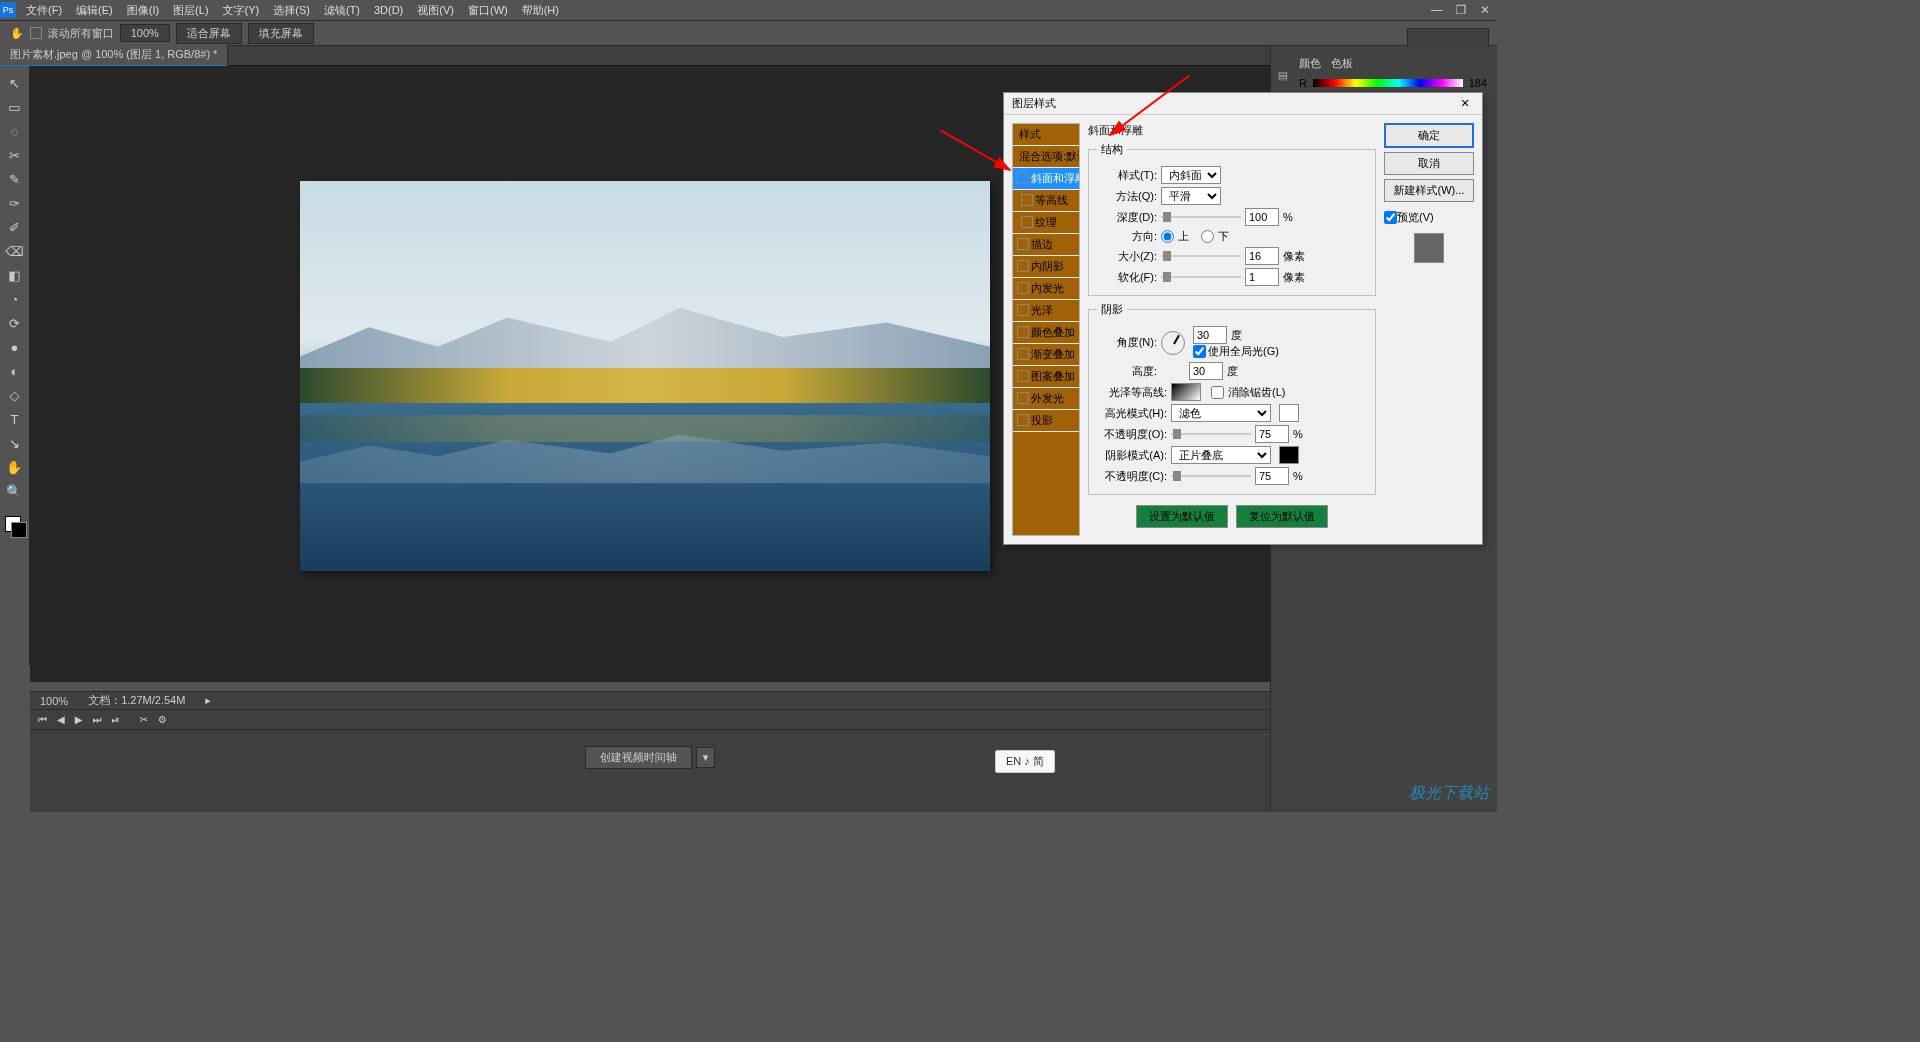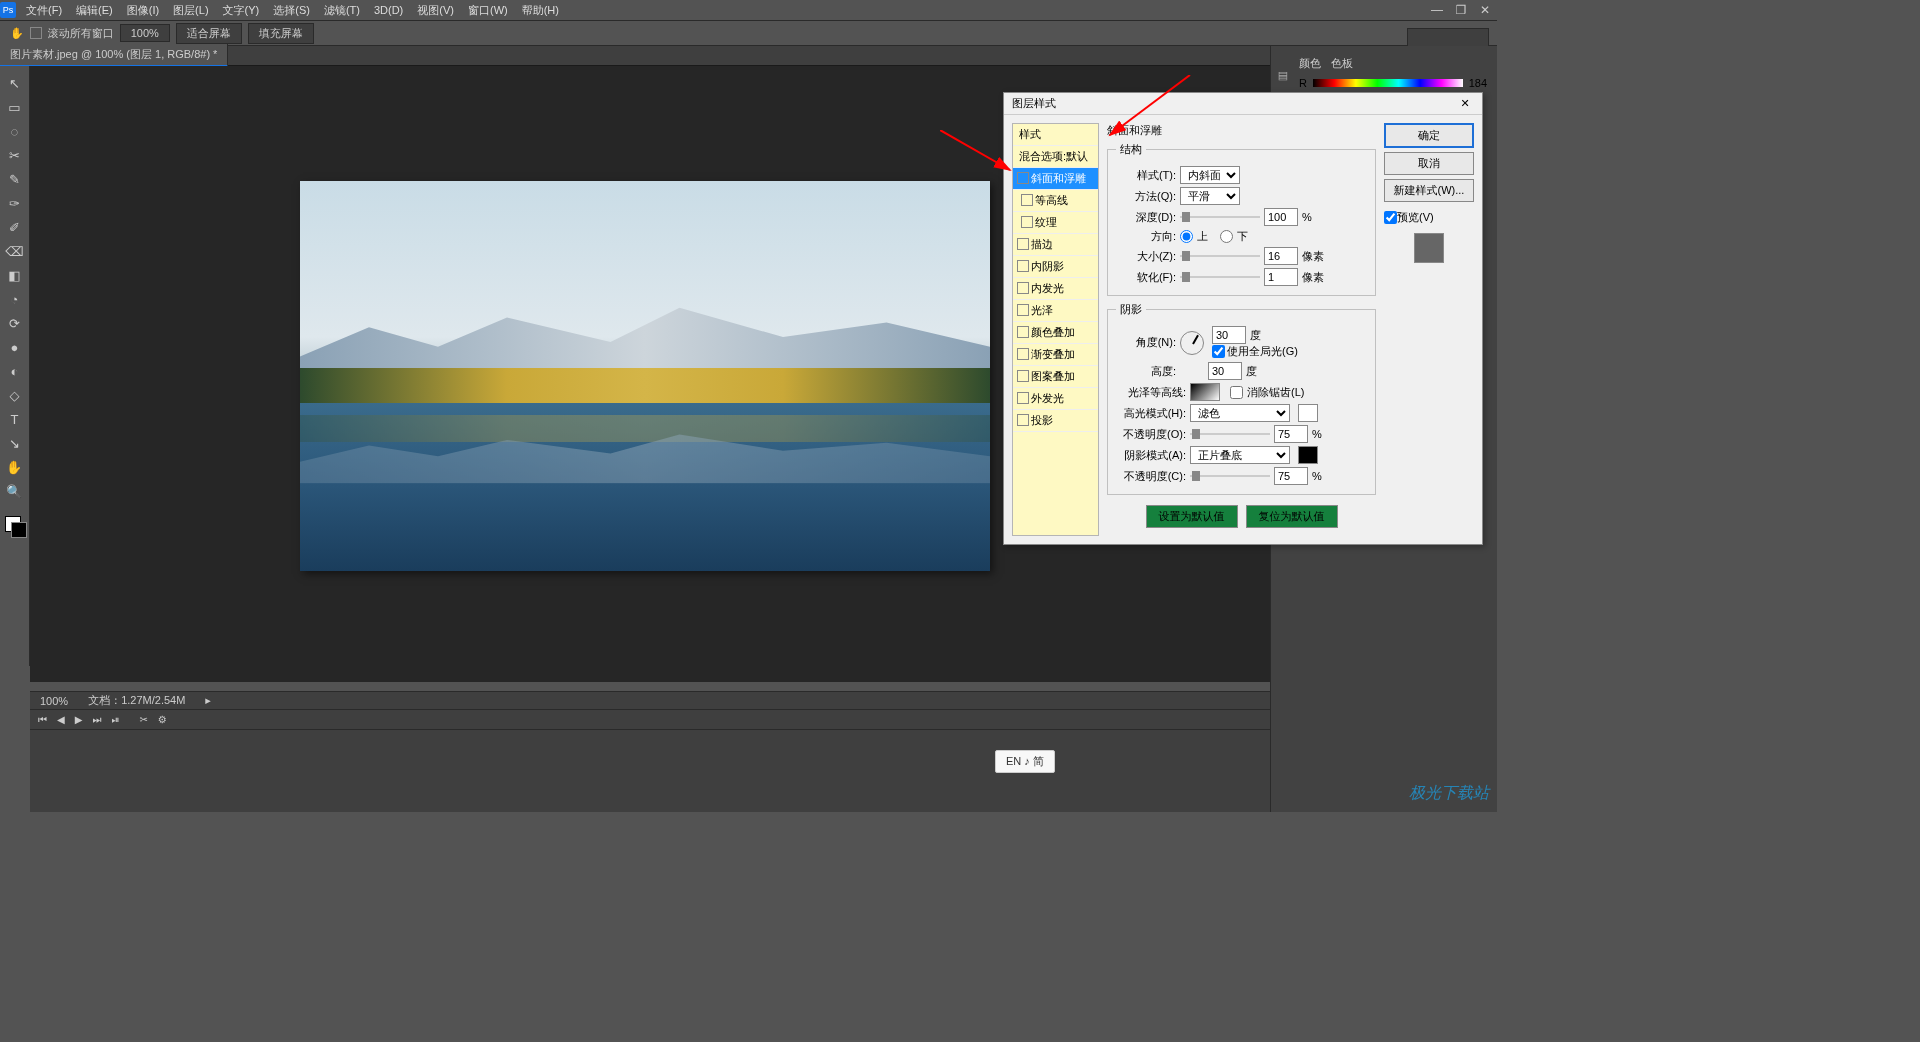--- a/index.html
+++ b/index.html
@@ -59,21 +59,21 @@
 .rpanel .iconcol div { width:18px; height:18px; color:#aaa; display:flex; align-items:center; justify-content:center; }
 .rpanel .ptabs { position:absolute; top:10px; left:28px; color:#ccc; display:flex; gap:10px; }
 .rpanel .colorbar { position:absolute; top:28px; left:28px; right:10px; height:18px; display:flex; align-items:center; gap:6px; }
 .rpanel .colorbar .grad { flex:1; height:8px; background:linear-gradient(90deg,#000,#f00,#ff0,#0f0,#0ff,#00f,#f0f,#fff); }
 
 
 .dialog { position:absolute; left:1003px; top:92px; width:480px; background:#f0f0f0; border:1px solid #888; box-shadow:2px 2px 6px rgba(0,0,0,.3); color:#000; }
 .dialog .titlebar { height:22px; display:flex; align-items:center; padding:0 8px; border-bottom:1px solid #ccc; }
 .dialog .titlebar .xb { margin-left:auto; width:18px; text-align:center; cursor:pointer; }
 .dialog .body { display:flex; padding:8px; gap:8px; }
-.dialog .stylelist { width:87px; border:1px solid #b5b5b5; background:#fef9c3; }
+.dialog .stylelist { width:68px; border:1px solid #b5b5b5; background:#a16207; }
 .dialog .stylelist .sli { padding:3px 6px; border-bottom:1px solid #eee; cursor:pointer; white-space:nowrap; overflow:hidden; }
 .dialog .stylelist .sli.sel { background:#1e90ff; color:#fff; }
 .dialog .stylelist .sli.ind { padding-left:22px; position:relative; }
 .dialog .stylelist .sli.ind::before { content:""; position:absolute; left:8px; top:4px; width:10px; height:10px; border:1px solid #888; }
 .dialog .stylelist .sli.chk::before { content:""; position:absolute; left:4px; top:4px; width:10px; height:10px; border:1px solid #888; }
 .dialog .stylelist .sli.chk.on::before { background:#1e90ff; }
 .dialog .stylelist .sli.hasbox { padding-left:18px; position:relative; }
 .dialog .main { flex:1; }
 .dialog fieldset { border:1px solid #c0c0c0; padding:6px 8px; margin-bottom:6px; }
 .dialog legend { padding:0 4px; }
@@ -182,20 +182,24 @@
 <div class="timeline">
   <div class="tlctrl">
     <span>⏮</span>
     <span>◀</span>
     <span>▶</span>
     <span>⏭</span>
     <span>⏯</span>
     <span style="margin-left:10px">✂</span>
     <span>⚙</span>
   </div>
+  <div class="tlbody">
+    <span class="vb">创建视频时间轴</span>
+    <span style="margin-left:4px;border:1px solid #2a2a2a;padding:3px 6px;background:#535353">▾</span>
+  </div>
 </div>
 
 <div class="rpanel">
   <div class="iconcol">
     <div>▤</div>
     <div>◧</div>
     <div>A</div>
     <div>¶</div>
   </div>
   <div class="ptabs">

